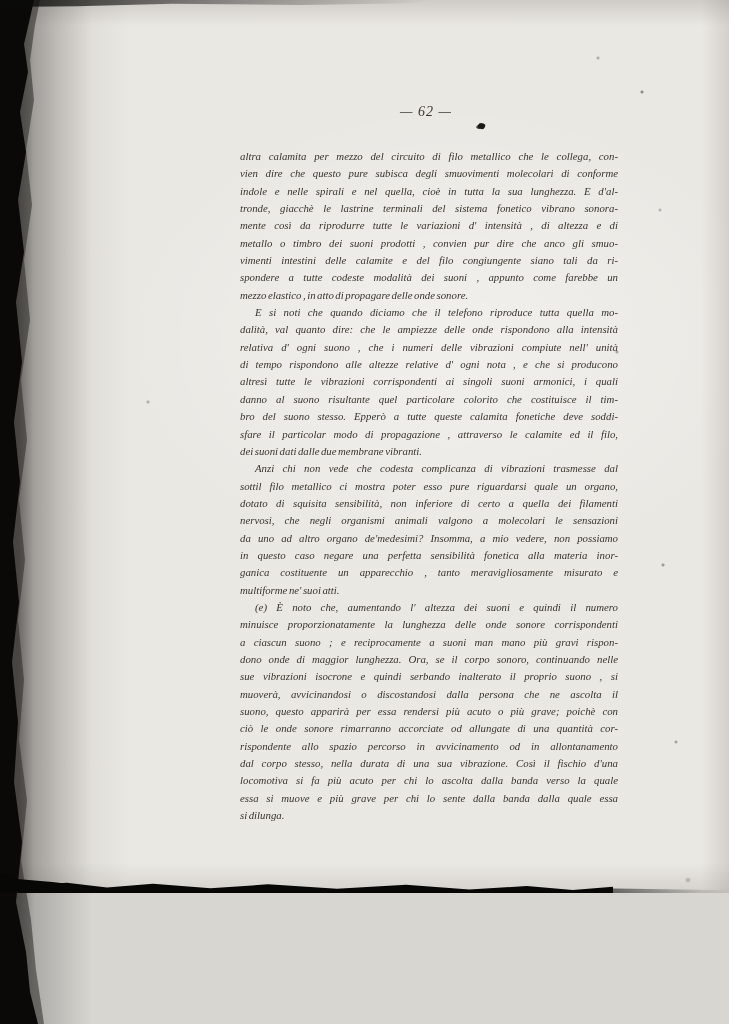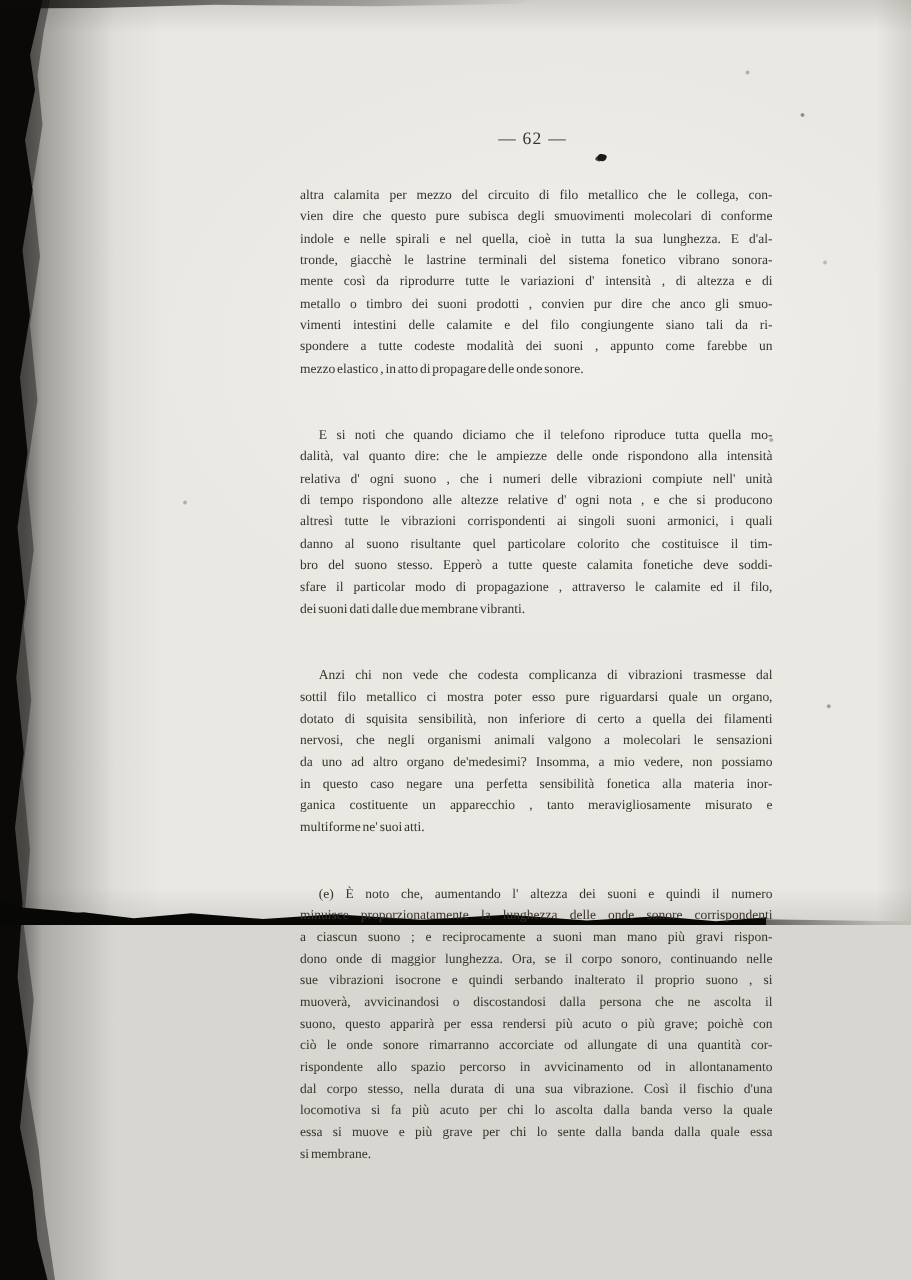--- a/index.html
+++ b/index.html
@@ -4,22 +4,23 @@
 <style>
   html, body { margin: 0; padding: 0; }
   body {
     width: 729px; height: 1024px;
     background: #d8d6d1;
     overflow: hidden;
     font-family: "Liberation Serif", "DejaVu Serif", serif;
   }
   .scan {
     position: relative;
-    width: 729px; height: 740px;
+    width: 729px; height: 893px;
     background: #ec4899;
+    font-style: italic;
   }
   
   .paper {
     position: absolute; inset: 0;
     background-color: #eae8e3;
     background-image:
       radial-gradient(circle 2px at 642px 92px,  rgba(70,66,60,.55) 0 1px, rgba(0,0,0,0) 2px),
       radial-gradient(circle 2px at 617px 352px, rgba(70,66,60,.40) 0 1px, rgba(0,0,0,0) 2px),
       radial-gradient(circle 2px at 663px 565px, rgba(70,66,60,.45) 0 1px, rgba(0,0,0,0) 2px),
       radial-gradient(circle 2px at 148px 402px, rgba(70,66,60,.35) 0 1px, rgba(0,0,0,0) 2px),
@@ -83,21 +84,21 @@
     font-size: 10.8px;
     line-height: 17.35px;
     word-spacing: -1.2px;
   }
   .para { margin: 0; }
   .line {
     text-align: justify;
     text-align-last: justify;
   }
   .line.last { text-align-last: left; }
-  .para.indent .line.first { text-indent: 15px; margin-top: 36px; }
+  .para.indent .line.first { text-indent: 15px; }
 </style>
 </head>
 <body>
 
 <div class="scan">
   <div class="paper"></div>
 
   <div class="gutter-shadow"></div>
 
   <svg class="gutter-svg" viewBox="0 0 46 1024" preserveAspectRatio="none" aria-hidden="true">
@@ -152,16 +153,16 @@
         <div class="line">a ciascun suono ; e reciprocamente a suoni man mano più gravi rispon-</div>
         <div class="line">dono onde di maggior lunghezza. Ora, se il corpo sonoro, continuando nelle</div>
         <div class="line">sue vibrazioni isocrone e quindi serbando inalterato il proprio suono , si</div>
         <div class="line">muoverà, avvicinandosi o discostandosi dalla persona che ne ascolta il</div>
         <div class="line">suono, questo apparirà per essa rendersi più acuto o più grave; poichè con</div>
         <div class="line">ciò le onde sonore rimarranno accorciate od allungate di una quantità cor-</div>
         <div class="line">rispondente allo spazio percorso in avvicinamento od in allontanamento</div>
         <div class="line">dal corpo stesso, nella durata di una sua vibrazione. Così il fischio d'una</div>
         <div class="line">locomotiva si fa più acuto per chi lo ascolta dalla banda verso la quale</div>
         <div class="line">essa si muove e più grave per chi lo sente dalla banda dalla quale essa</div>
-        <div class="line last">si membrane.</div>
+        <div class="line last">si dilunga.</div>
       </div>
     </div>
 </div>
 
 </body></html>

